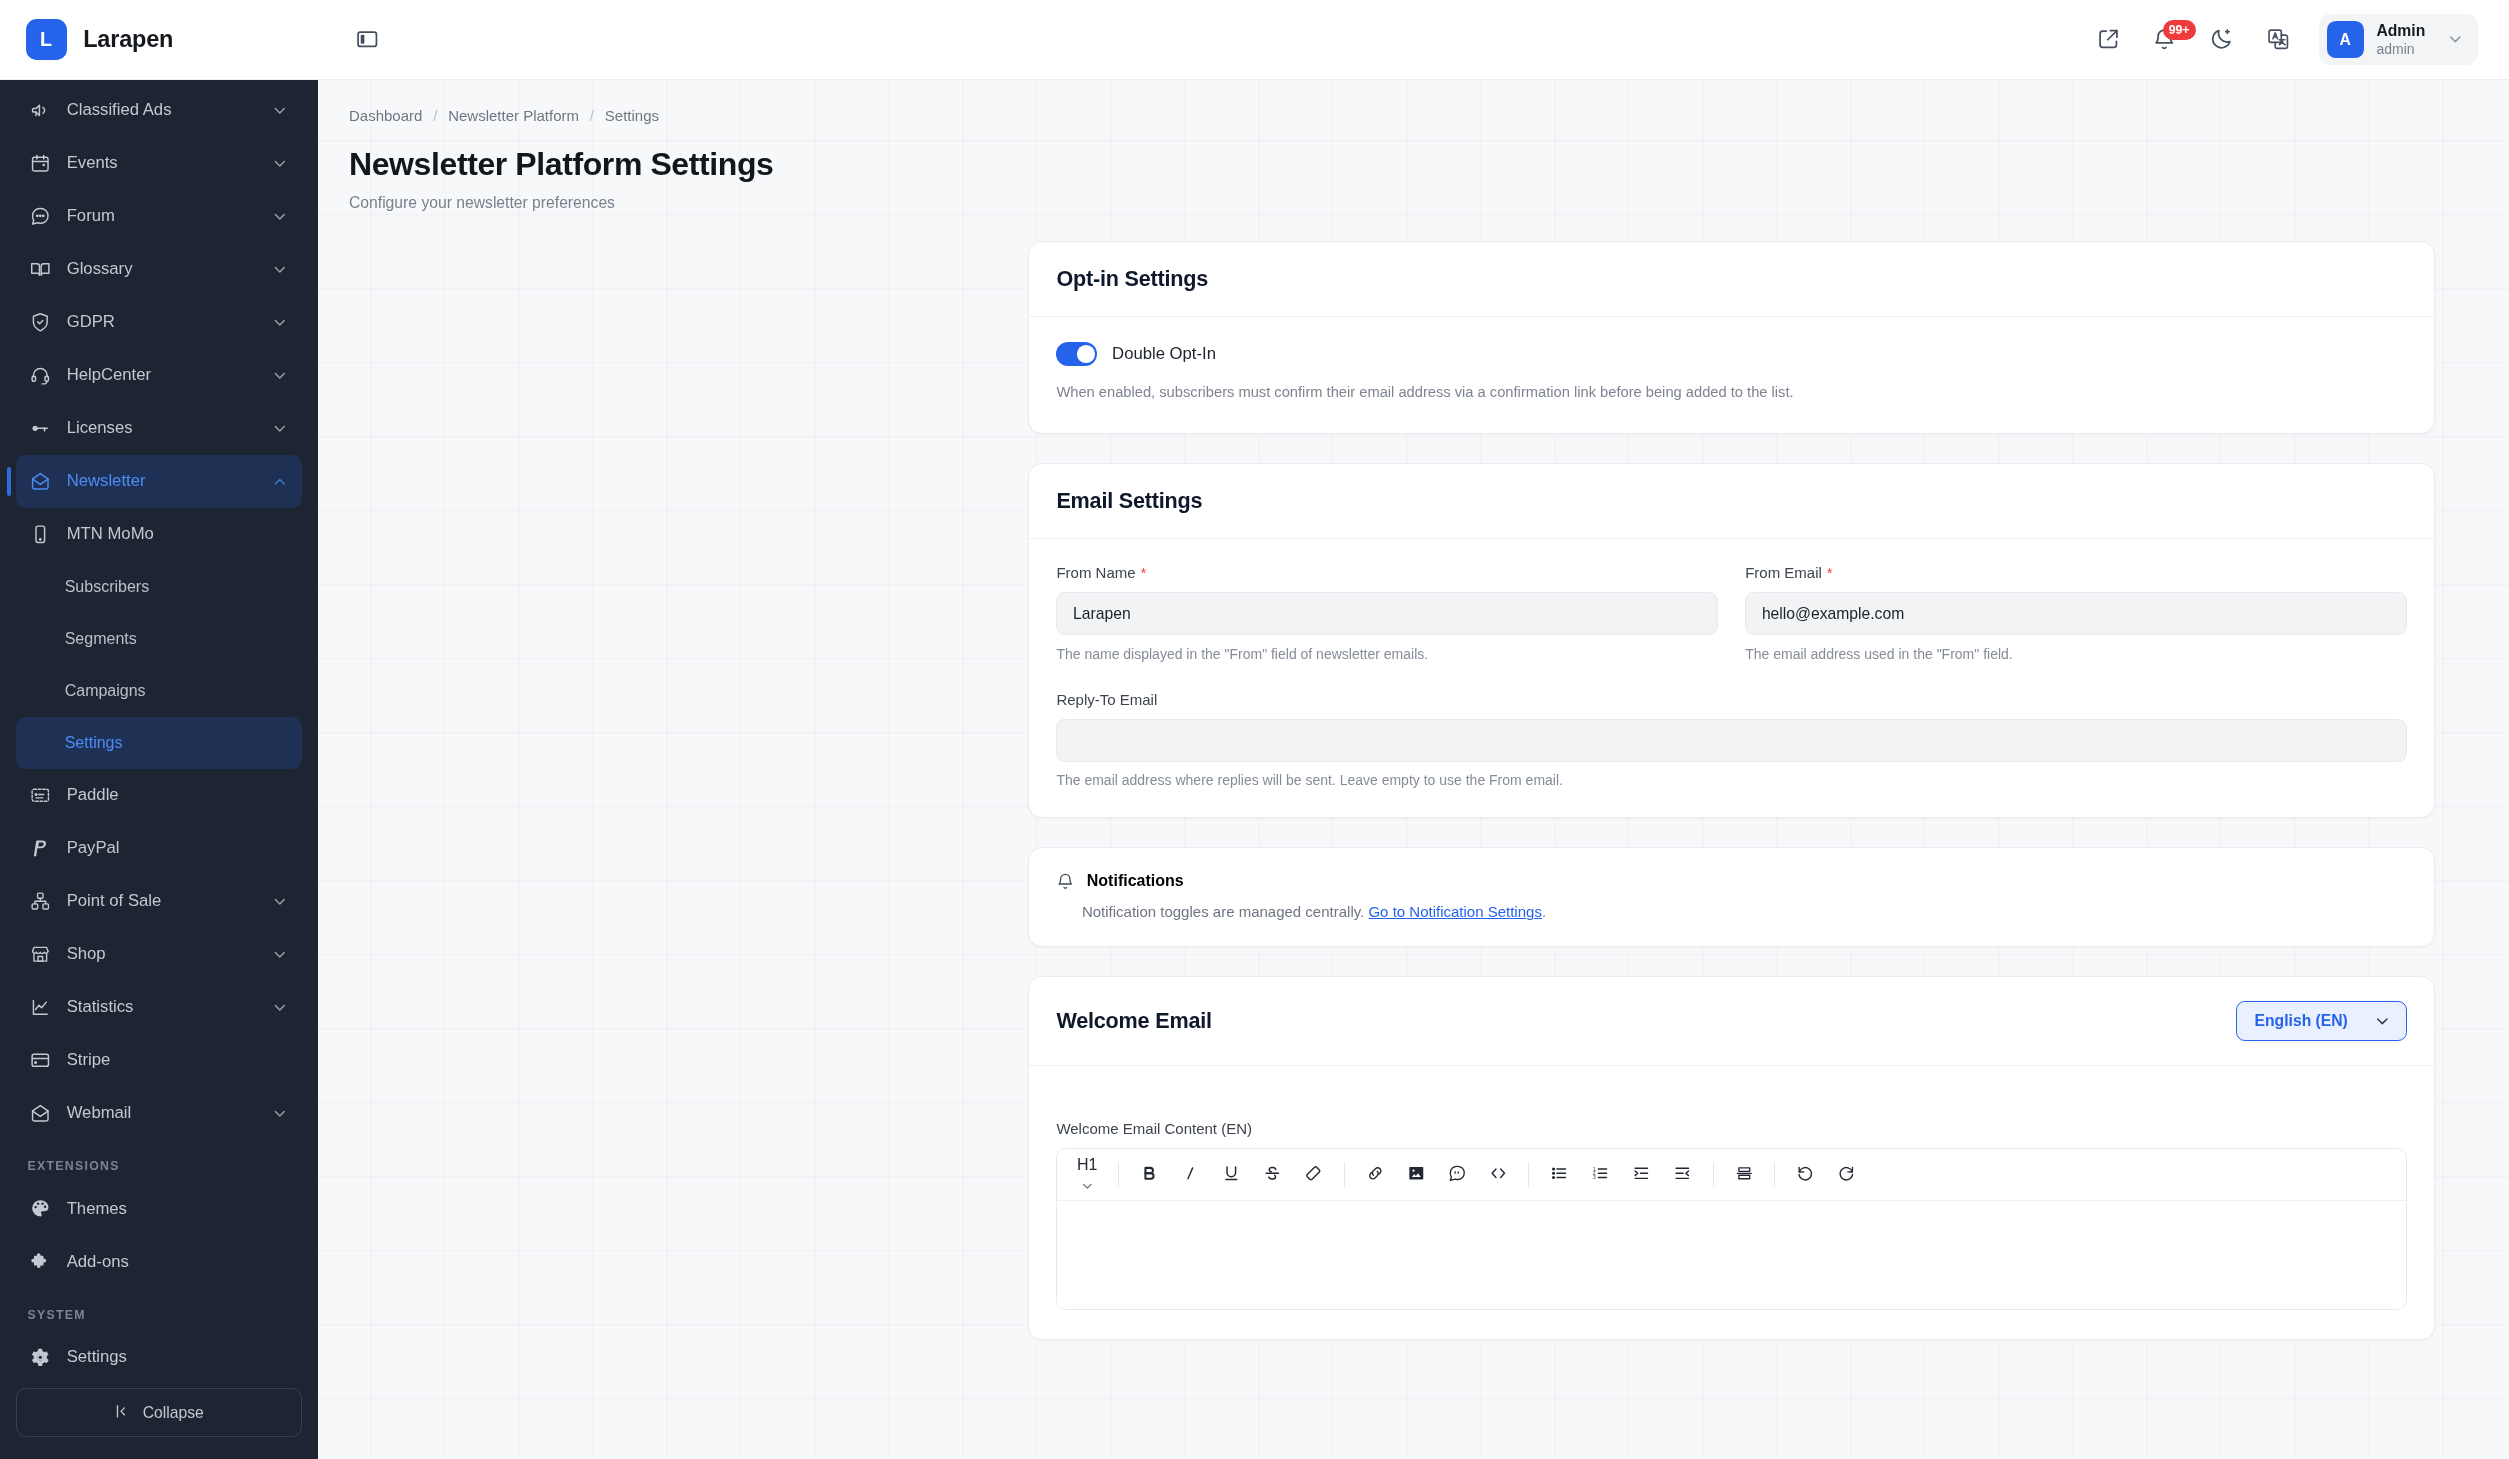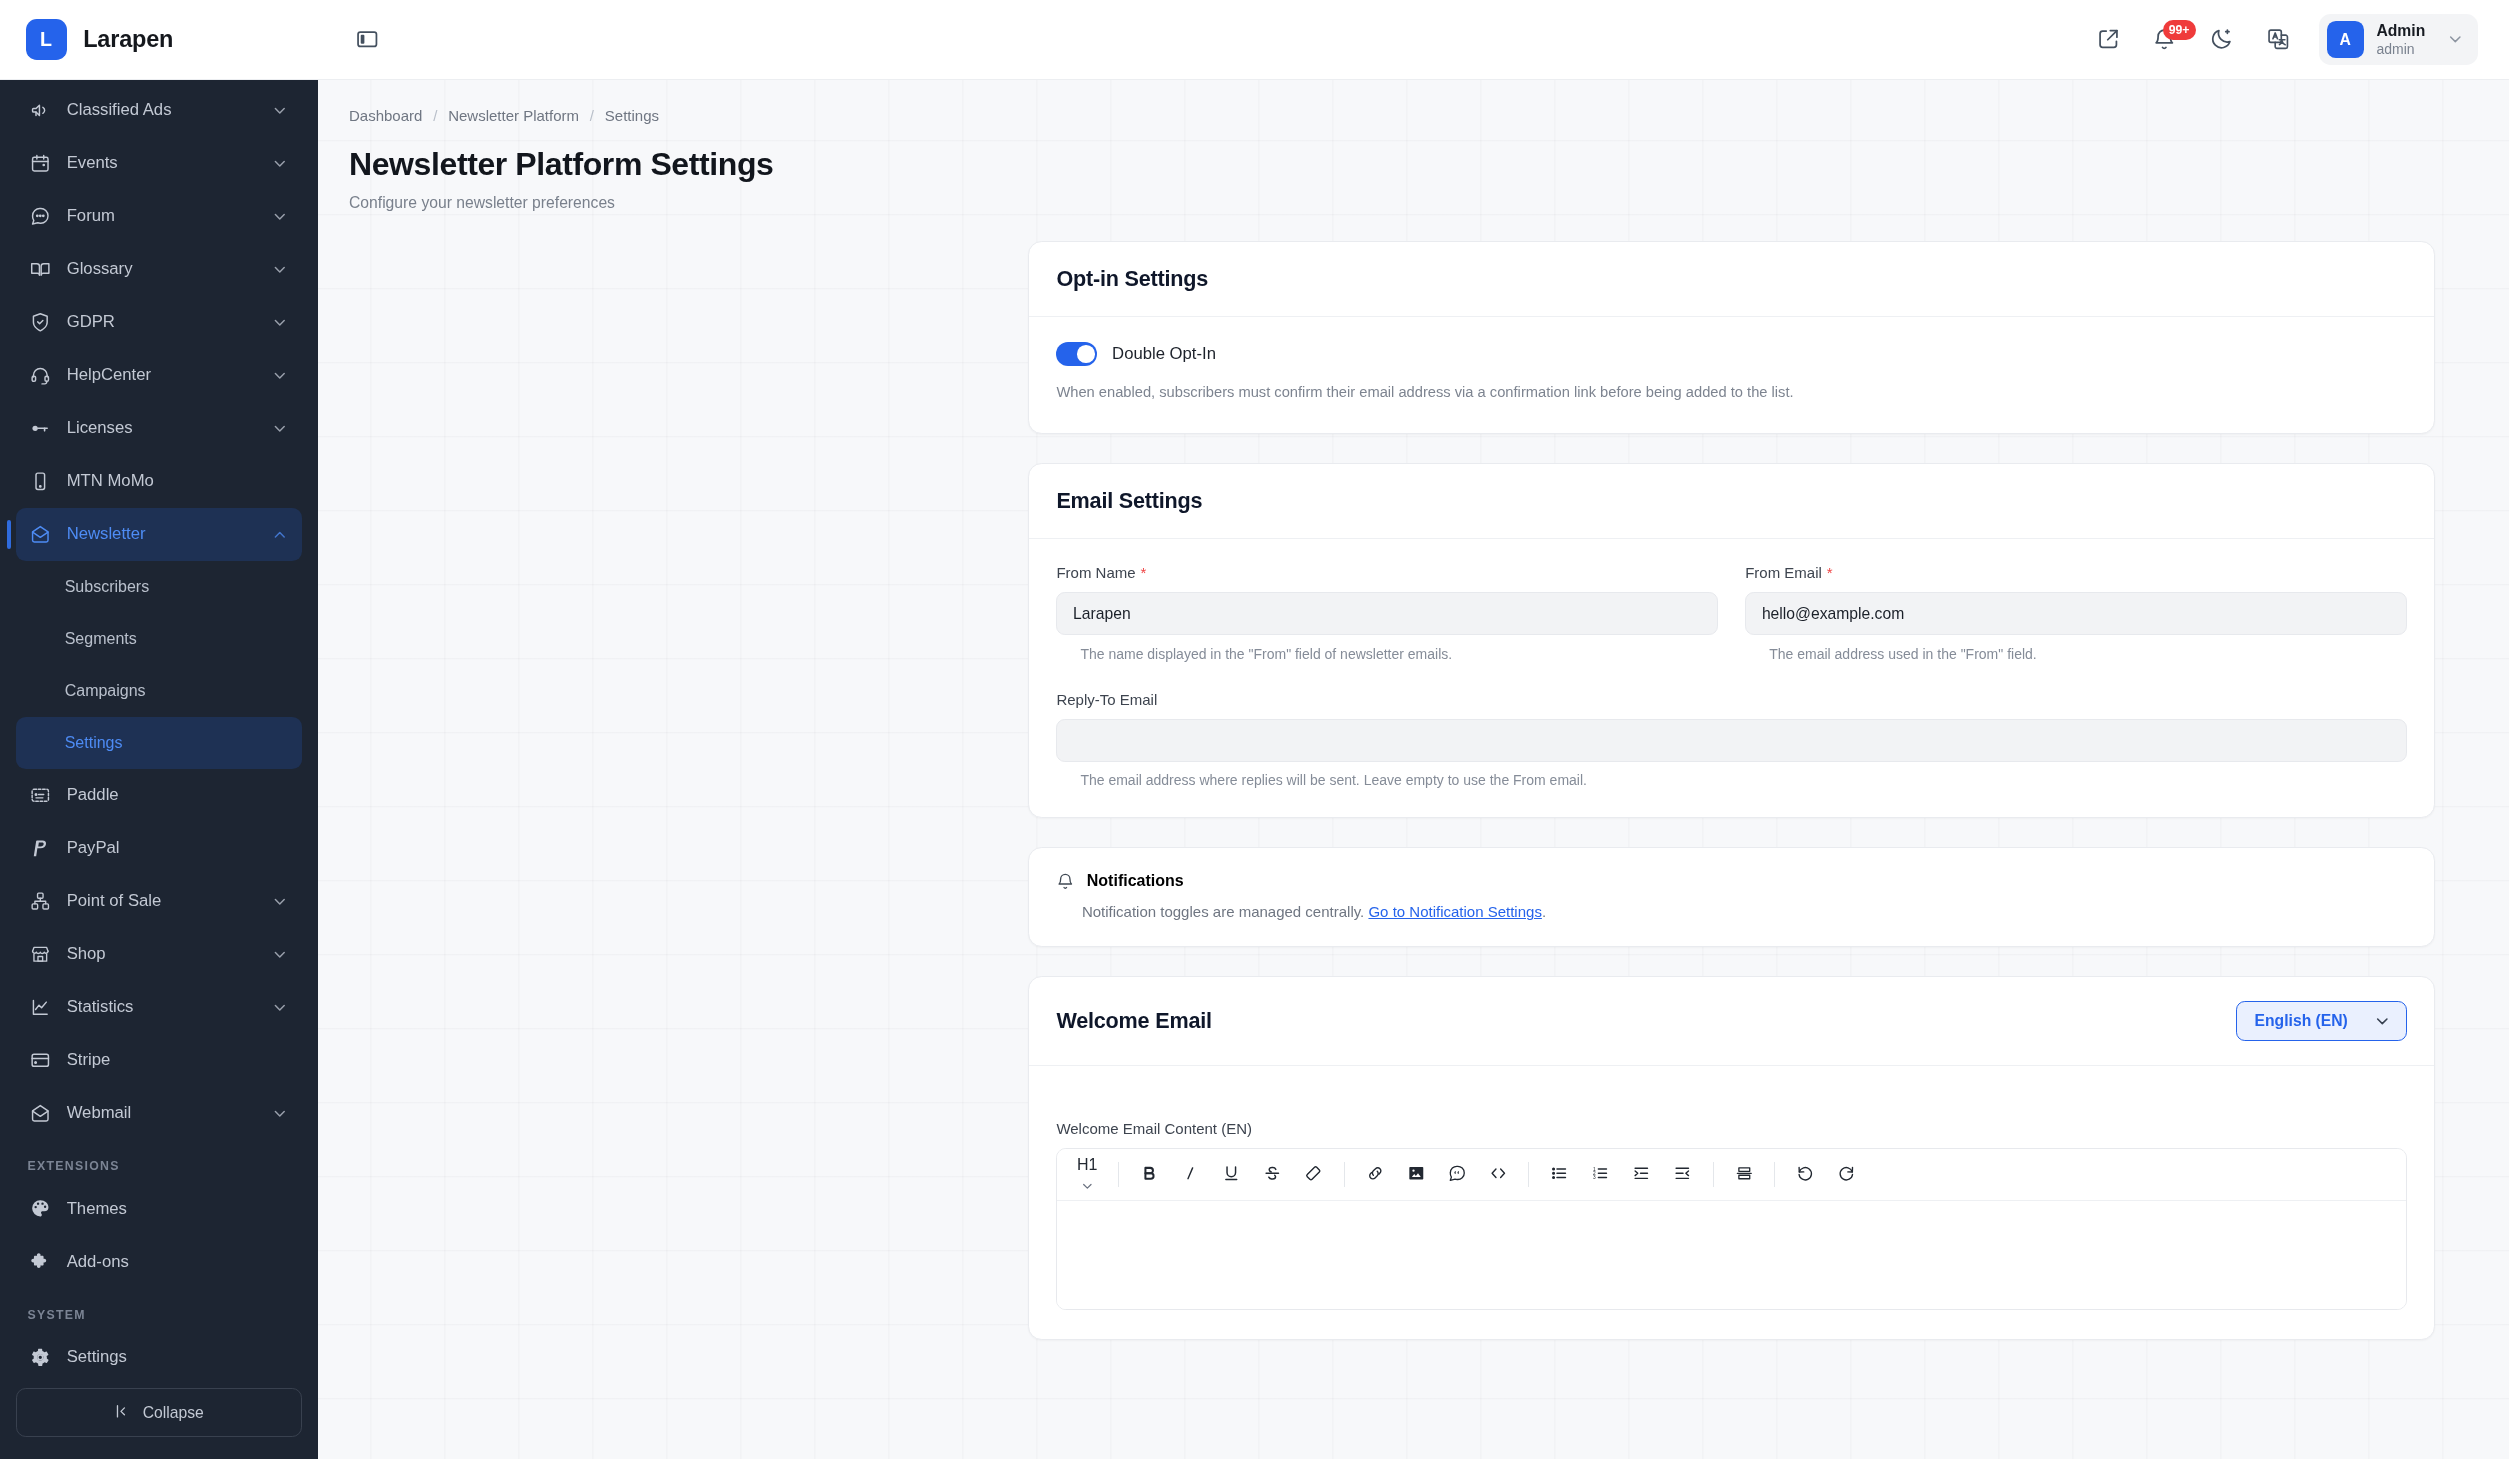--- a/index.html
+++ b/index.html
@@ -164,21 +164,21 @@
   .field { flex: 1 1 0; min-width: 0; }
   .field-label { font-size: 15px; color: #3d444f; margin-bottom: 10.8px; display: flex; gap: 4.9px; }
   .req { color: #ef4444; }
   .input {
     width: 100%; height: 43px; border-radius: 8.8px;
     background: #f2f3f5; border: 1px solid #e7e9ed;
     padding: 0 15.7px; font-size: 15.7px; color: #1b2029;
     font-family: inherit; outline: none;
   }
   .input::placeholder { color: #9aa1ac; }
-  .field-help { font-size: 14px; color: #858c98; margin-top: 10.8px; margin-left: 24px; }
+  .field-help { font-size: 14px; color: #858c98; margin-top: 10.8px; }
   .field-block { margin-top: 29px; }
 
   .note-card .card-body { padding: 23.5px 27.4px 25.5px 27.4px; }
   .note-title-row { display: flex; align-items: center; gap: 11.8px; }
   .note-title { font-size: 16px; font-weight: 700; color: #000000; }
   .note-text { font-size: 15px; color: #6f7682; margin-top: 12.7px; padding-left: 25.5px; }
   .note-link { color: #2563eb; text-decoration: underline; cursor: pointer; }
 
   .lang-select {
     display: flex; align-items: center; gap: 25.5px;
@@ -323,43 +323,43 @@
             </svg>
           </span>
         <span class="lbl">Licenses</span>
         <span class="chev">
             <svg width="17.6" height="17.6" viewBox="0 0 24 24" fill="none" stroke="currentColor" stroke-width="2" stroke-linecap="round" stroke-linejoin="round">
               <polyline points="6 9 12 15 18 9"></polyline>
             </svg>
           </span>
       </div>
 
+      <div class="nav-item active">
+        <span class="ico">
+            <svg width="20.6" height="20.6" viewBox="0 0 24 24" fill="none" stroke="currentColor" stroke-width="1.7" stroke-linecap="round" stroke-linejoin="round">
+              <path d="M3 9.2 12 3l9 6.2V19a2 2 0 0 1-2 2H5a2 2 0 0 1-2-2z"></path>
+              <polyline points="3 9.5 12 15.5 21 9.5"></polyline>
+            </svg>
+          </span>
+        <span class="lbl">Newsletter</span>
+        <span class="chev">
+            <svg width="17.6" height="17.6" viewBox="0 0 24 24" fill="none" stroke="currentColor" stroke-width="2" stroke-linecap="round" stroke-linejoin="round">
+              <polyline points="18 15 12 9 6 15"></polyline>
+            </svg>
+          </span>
+      </div>
+
       <div class="nav-item">
         <span class="ico">
             <svg width="20.6" height="20.6" viewBox="0 0 24 24" fill="none" stroke="currentColor" stroke-width="1.7" stroke-linecap="round" stroke-linejoin="round">
               <rect x="7" y="2.5" width="10" height="19" rx="2.2"></rect>
               <circle cx="12" cy="18" r=".8" fill="currentColor"></circle>
             </svg>
           </span>
         <span class="lbl">MTN MoMo</span>
-      </div>
-
-      <div class="nav-item active">
-        <span class="ico">
-            <svg width="20.6" height="20.6" viewBox="0 0 24 24" fill="none" stroke="currentColor" stroke-width="1.7" stroke-linecap="round" stroke-linejoin="round">
-              <path d="M3 9.2 12 3l9 6.2V19a2 2 0 0 1-2 2H5a2 2 0 0 1-2-2z"></path>
-              <polyline points="3 9.5 12 15.5 21 9.5"></polyline>
-            </svg>
-          </span>
-        <span class="lbl">Newsletter</span>
-        <span class="chev">
-            <svg width="17.6" height="17.6" viewBox="0 0 24 24" fill="none" stroke="currentColor" stroke-width="2" stroke-linecap="round" stroke-linejoin="round">
-              <polyline points="18 15 12 9 6 15"></polyline>
-            </svg>
-          </span>
       </div>
 
       <div class="nav-sub">
         <span>Subscribers</span>
       </div>
       <div class="nav-sub">
         <span>Segments</span>
       </div>
       <div class="nav-sub">
         <span>Campaigns</span>

